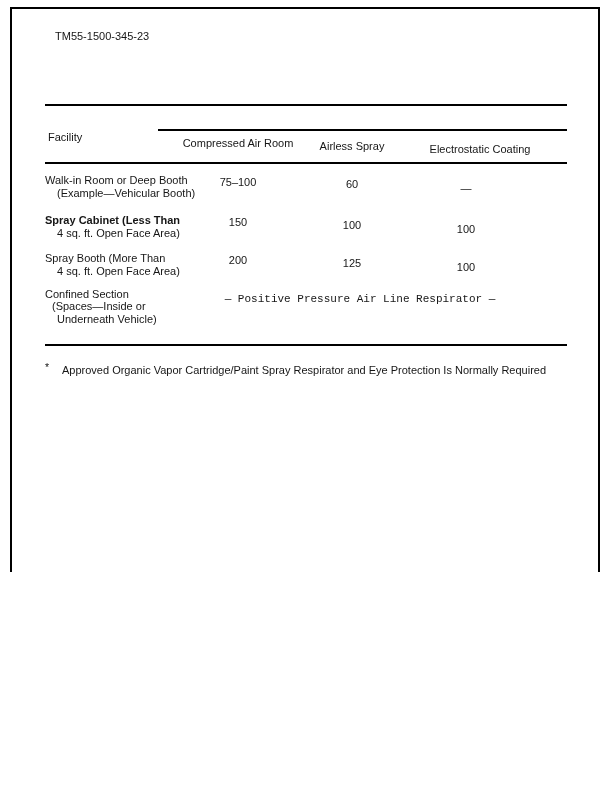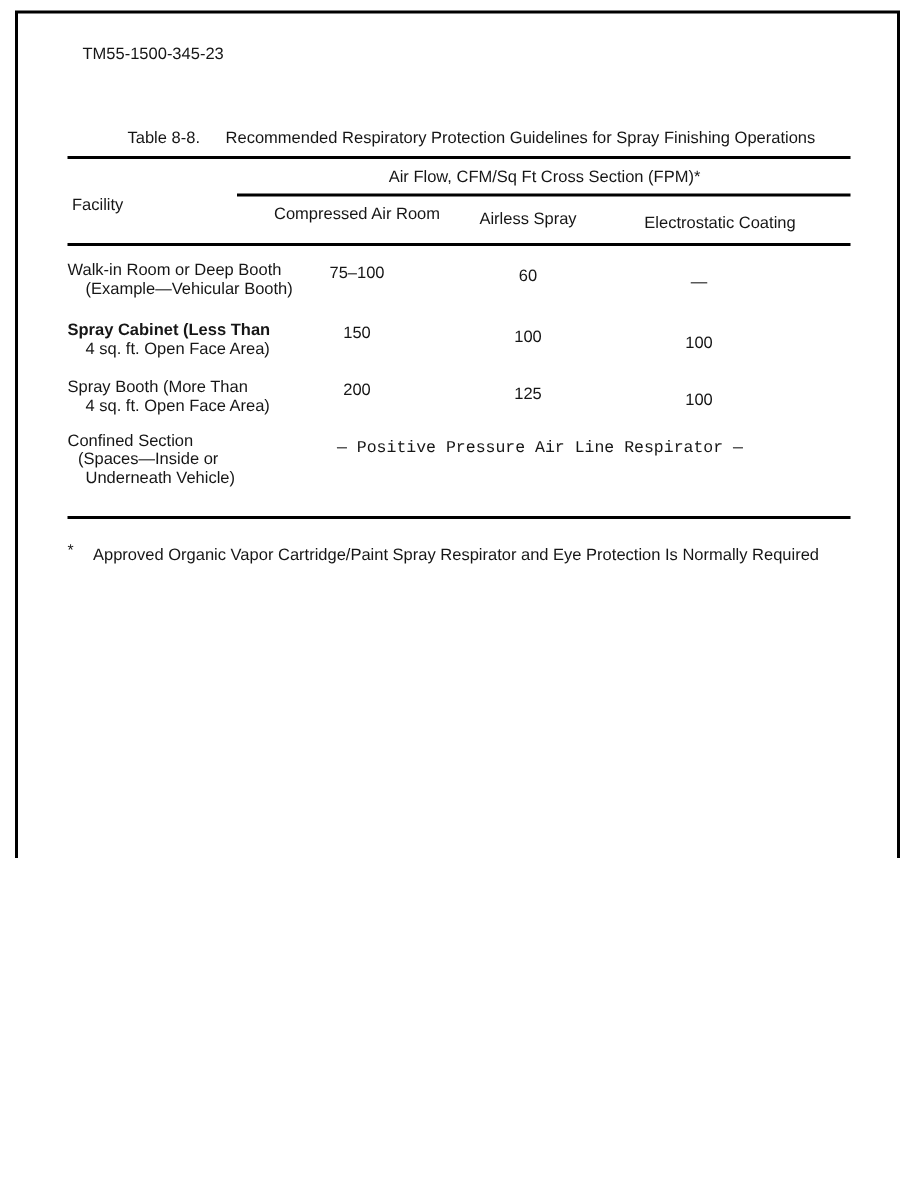--- a/index.html
+++ b/index.html
@@ -30,28 +30,23 @@
 </style>
 </head>
 <body>
 
 <div class="page">
 
   <div class="frame"></div>
 
   <div class="abs fs11" style="left:55px; top:30px;">TM55-1500-345-23</div>
 
-  <div class="abs fs11" style="left:85px; top:86px;">
-    <span class="caption-label">Table 8-8.</span>
-    <span>Recommended Respiratory Protection Guidelines for Spray Finishing Operations</span>
-  </div>
 
   <div class="rule" style="left:45px; top:104px; width:522px;"></div>
 
-  <div class="abs fs11 center" style="left:363px; top:112px;">Air Flow, CFM/Sq Ft Cross Section (FPM)*</div>
 
   <div class="rule thin" style="left:158px; top:129px; width:409px;"></div>
 
   <div class="abs fs11" style="left:48px; top:131px;">Facility</div>
   <div class="abs fs11 center" style="left:238px; top:137px;">Compressed Air Room</div>
   <div class="abs fs11 center" style="left:352px; top:140px;">Airless Spray</div>
   <div class="abs fs11 center" style="left:480px; top:143px;">Electrostatic Coating</div>
 
   <div class="rule" style="left:45px; top:162px; width:522px;"></div>
 

